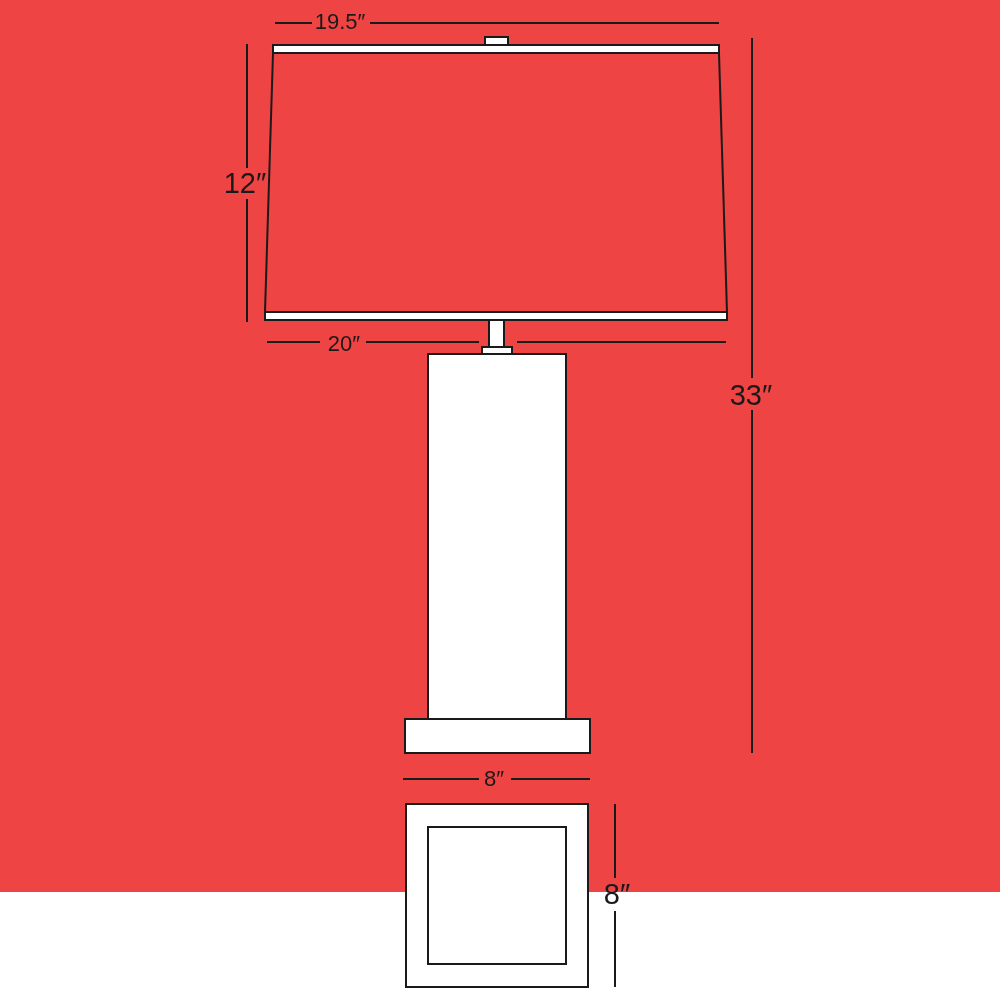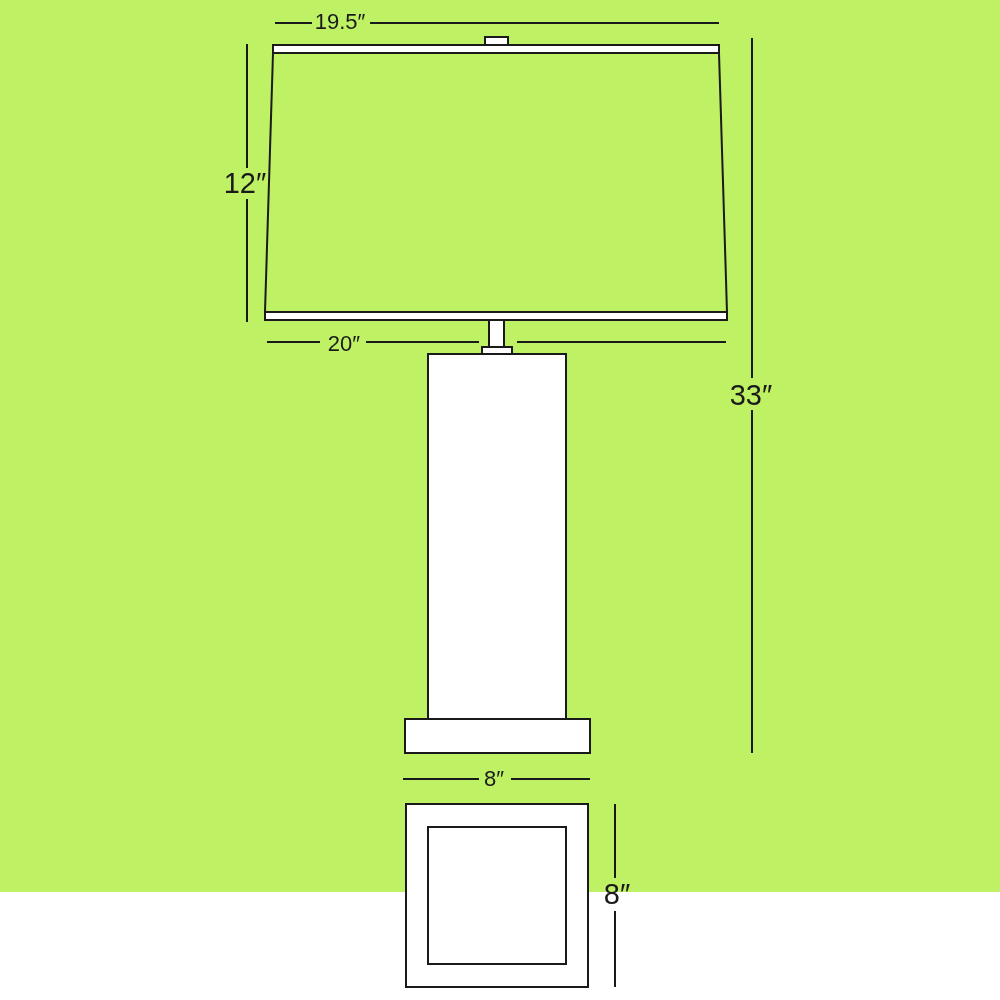--- a/index.html
+++ b/index.html
@@ -7,21 +7,21 @@
     padding: 0;
     background: #ffffff;
     width: 1000px;
     height: 1000px;
     overflow: hidden;
   }
   .stage {
     position: relative;
     width: 1000px;
     height: 892px;
-    background: #bef264;
+    background: #ef4444;
   }
   svg { display: block; }
   .shape {
     fill: #ffffff;
     stroke-width: 2;
     stroke-linejoin: miter;
   }
   .edge {
     fill: none;
     stroke-width: 2;

